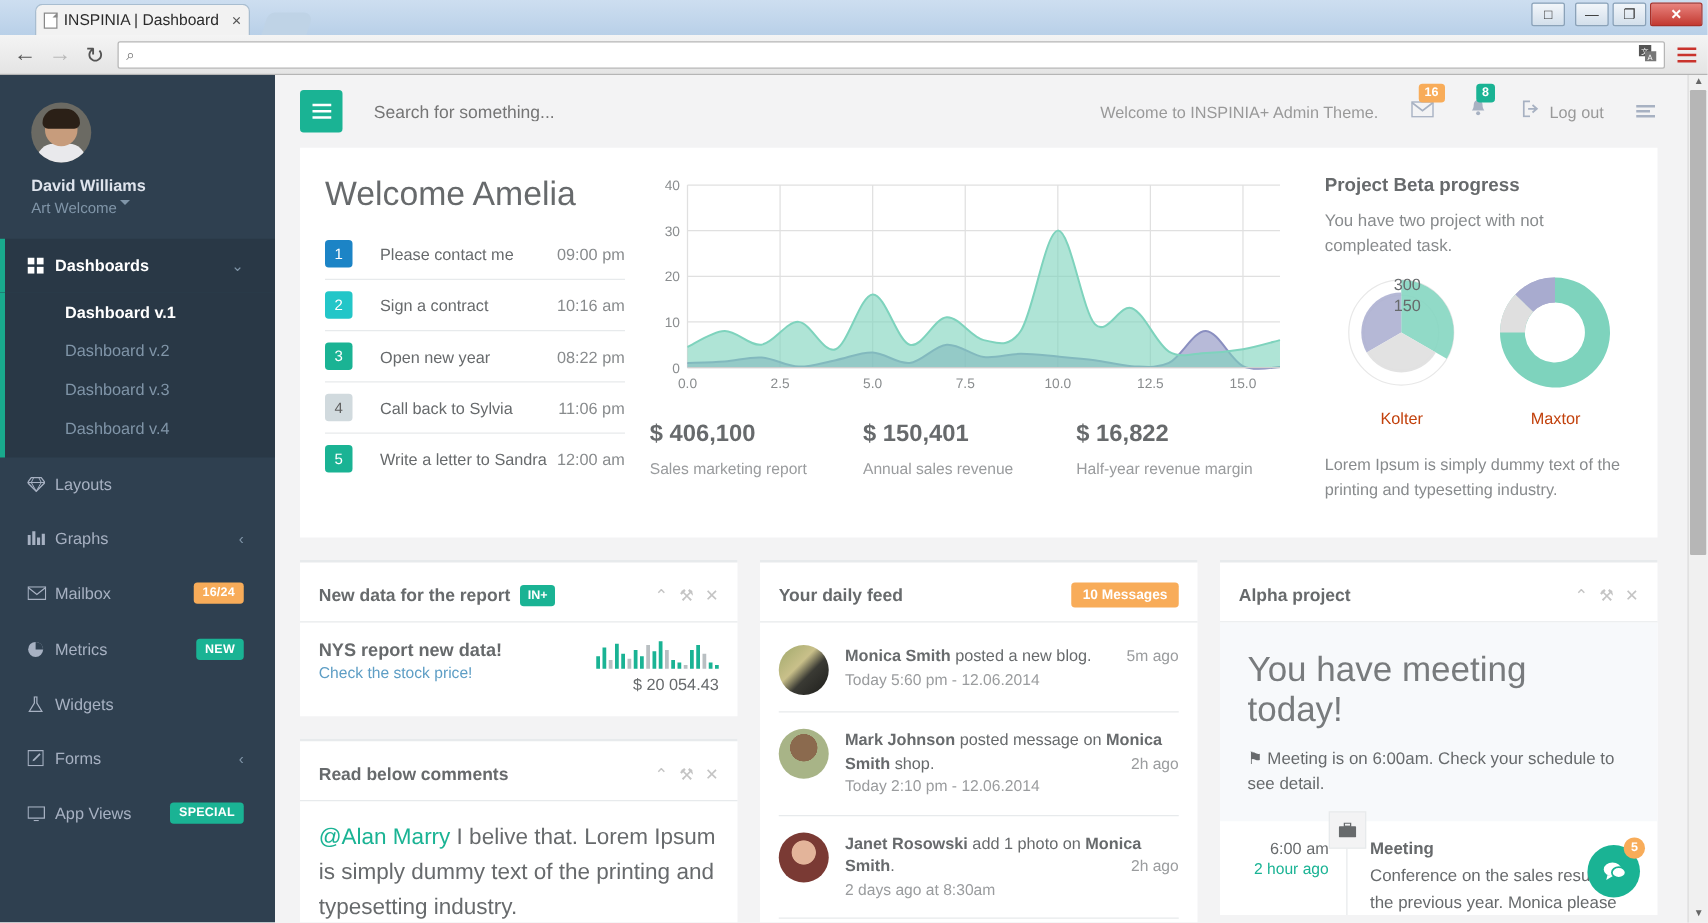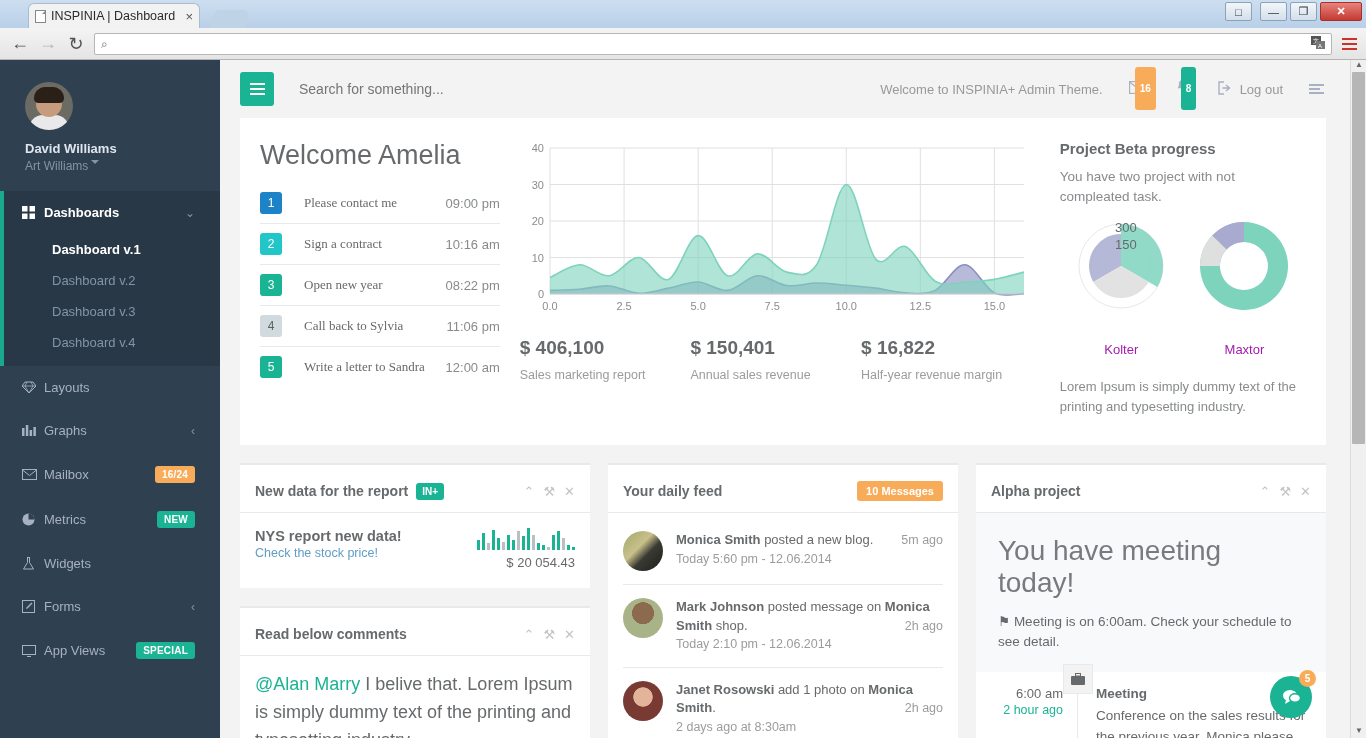--- a/index.html
+++ b/index.html
@@ -145,21 +145,21 @@
   }
   .topnav-right {
     margin-left: auto; display: flex; align-items: center; gap: 0; padding-right: 22px;
     font-size: 13px; color: #999;
   }
   .welcome-msg { margin-right: 26px; }
   .nav-badge-item { position: relative; margin-right: 28px; cursor: pointer; }
   .nav-badge-item .glyph { font-size: 17px; color: #a7b1c2; }
   .nav-badge-item .count {
     position: absolute; left: 6px; top: -12px; font-size: 10px; font-weight: bold;
-    color: #fff; border-radius: 3px; padding: 16px 5px; line-height: 1.1;
+    color: #fff; border-radius: 3px; padding: 2px 5px; line-height: 1.1;
   }
   .count.warn { background: #f8ac59; }
   .count.prim { background: #1ab394; }
   .logout { display: flex; align-items: center; gap: 7px; color: #999; cursor: pointer; margin-right: 26px; }
   .logout .glyph { font-size: 15px; }
   .rightmenu { cursor: pointer; }
   .rightmenu .bar { display: block; height: 2px; background: #a7b1c2; margin: 2px 0; }
   .rightmenu .bar.b1 { width: 15px; } .rightmenu .bar.b2 { width: 11px; } .rightmenu .bar.b3 { width: 15px; }
 
   
@@ -178,35 +178,35 @@
   .task-list { list-style: none; }
   .task-row {
     display: flex; align-items: center; padding: 9px 0;
     border-bottom: 1px solid #e7eaec; font-size: 13px; color: #676a6c;
   }
   .task-row:last-child { border-bottom: none; }
   .task-num {
     width: 22px; height: 22px; border-radius: 3px; color: #fff; font-size: 12px;
     display: flex; align-items: center; justify-content: center; margin-right: 22px;
   }
-  .task-name { flex: 1; font-family: Liberation Serif, serif; }
+  .task-name { flex: 1; }
   .task-time { color: #888b8d; }
 
   .chart-wrap { position: relative; height: 175px; }
   .chart-svg { display: block; }
   .stats-row { display: flex; margin-top: 22px; }
   .stat { width: 33.33%; }
   .stat .val { font-size: 19px; color: #676a6c; font-weight: bold; }
   .stat .lbl { font-size: 12.5px; color: #9a9c9e; margin-top: 9px; }
 
   h3.panel-h { font-size: 15px; color: #676a6c; font-weight: bold; margin-bottom: 10px; }
   .pbeta-sub { font-size: 13.5px; color: #888b8d; line-height: 1.5; margin-bottom: 8px; }
   .donuts { display: flex; justify-content: space-around; margin-top: 4px; }
   .donut-box { text-align: center; }
-  .donut-cap { font-size: 13px; color: #a21caf; margin-top: 22px; }
+  .donut-cap { font-size: 13px; color: #c2410c; margin-top: 6px; }
   .pbeta-foot { font-size: 13px; color: #888b8d; line-height: 1.55; margin-top: 20px; }
 
   
   .wrow { display: flex; padding: 18px 20px 0 20px; gap: 18px; }
   .wcol { flex: 1; }
   .ibox { background: #fff; border-top: 2px solid #e7eaec; margin-bottom: 18px; }
   .ibox-title {
     display: flex; align-items: center; padding: 15px 15px 9px 15px;
     border-bottom: 1px solid #e7eaec; min-height: 48px;
   }
@@ -318,21 +318,21 @@
 
   <nav class="sidebar">
     <div class="profile">
       <div class="avatar">
         <div class="body"></div>
           <div class="face"></div>
           <div class="hair"></div>
       </div>
       <div class="profile-name">David Williams</div>
       <div class="profile-role">
-        <span>Art Williams</span><i class="caret-dn"></i>
+        <span>Art Welcome</span><i class="caret-dn"></i>
       </div>
     </div>
 
     <ul class="nav-list">
       <li class="nav-group-wrap open">
         <div class="nav-item active-group">
           <span class="nav-ico-box">
             <svg width="13" height="13" viewBox="0 0 13 13">
                 <rect x="0" y="0" width="5.5" height="5.5" fill="#fff"></rect>
                 <rect x="7.5" y="0" width="5.5" height="5.5" fill="#fff"></rect>

